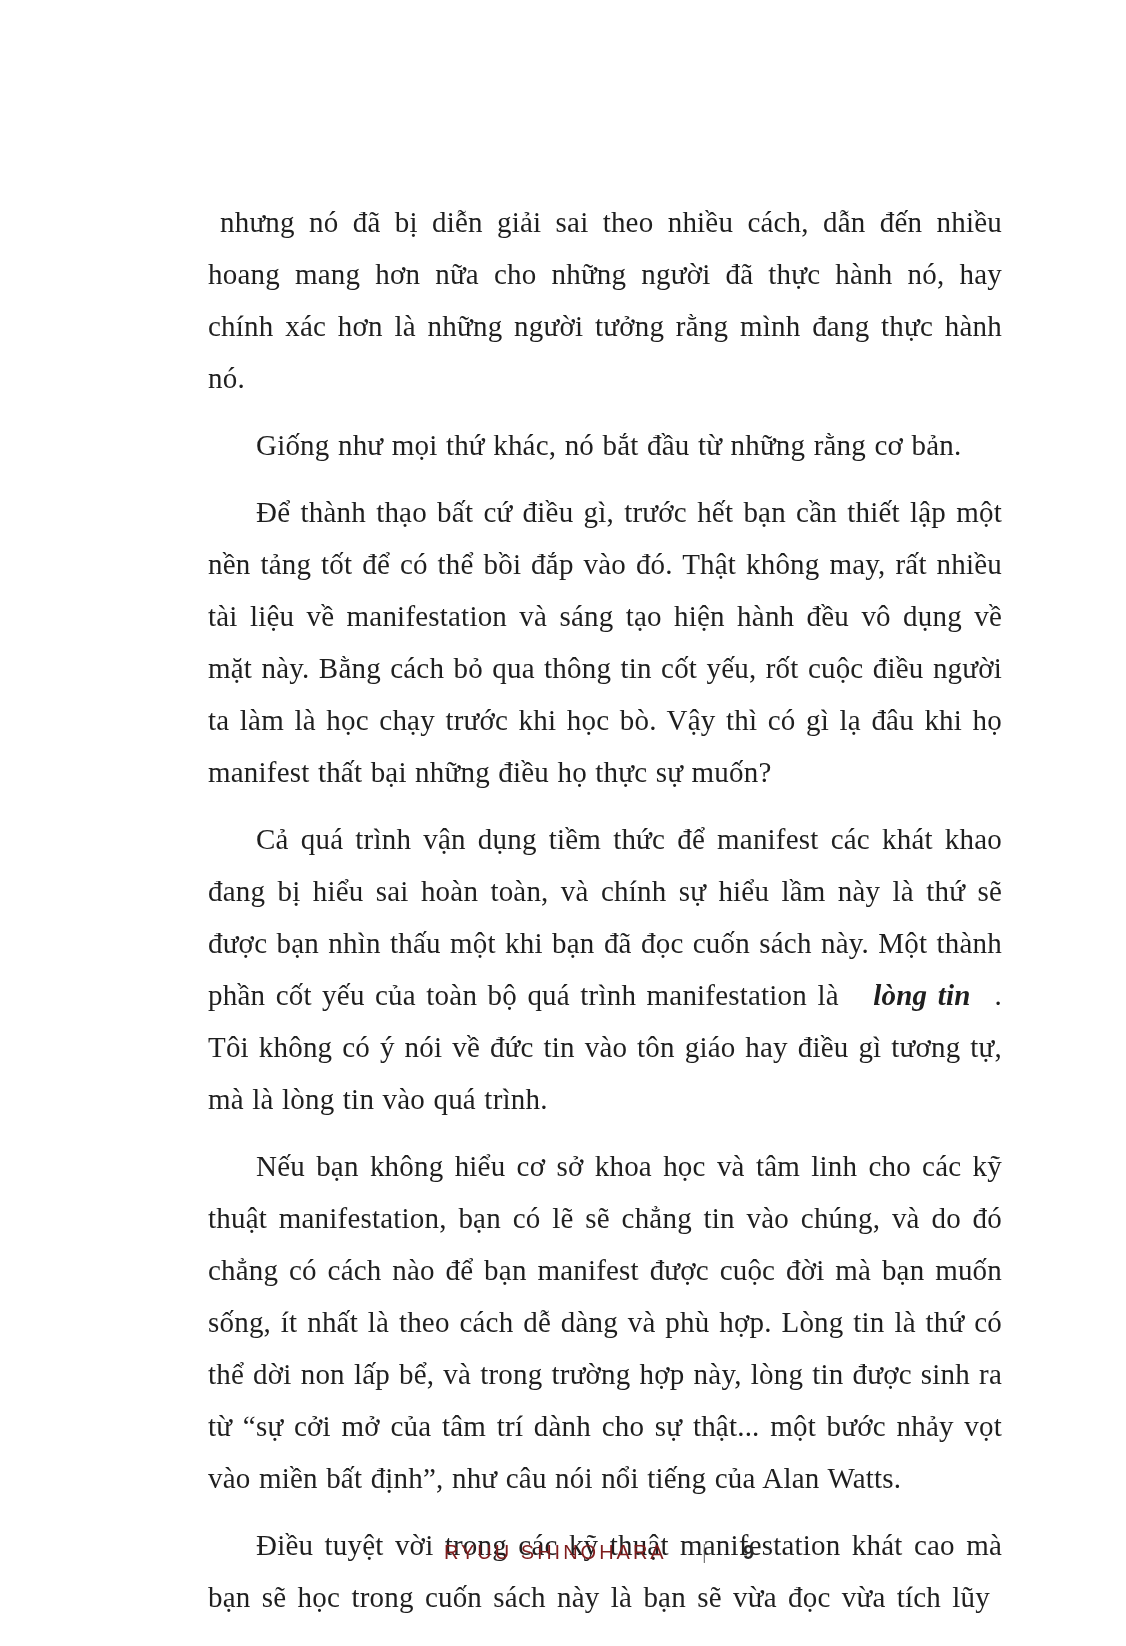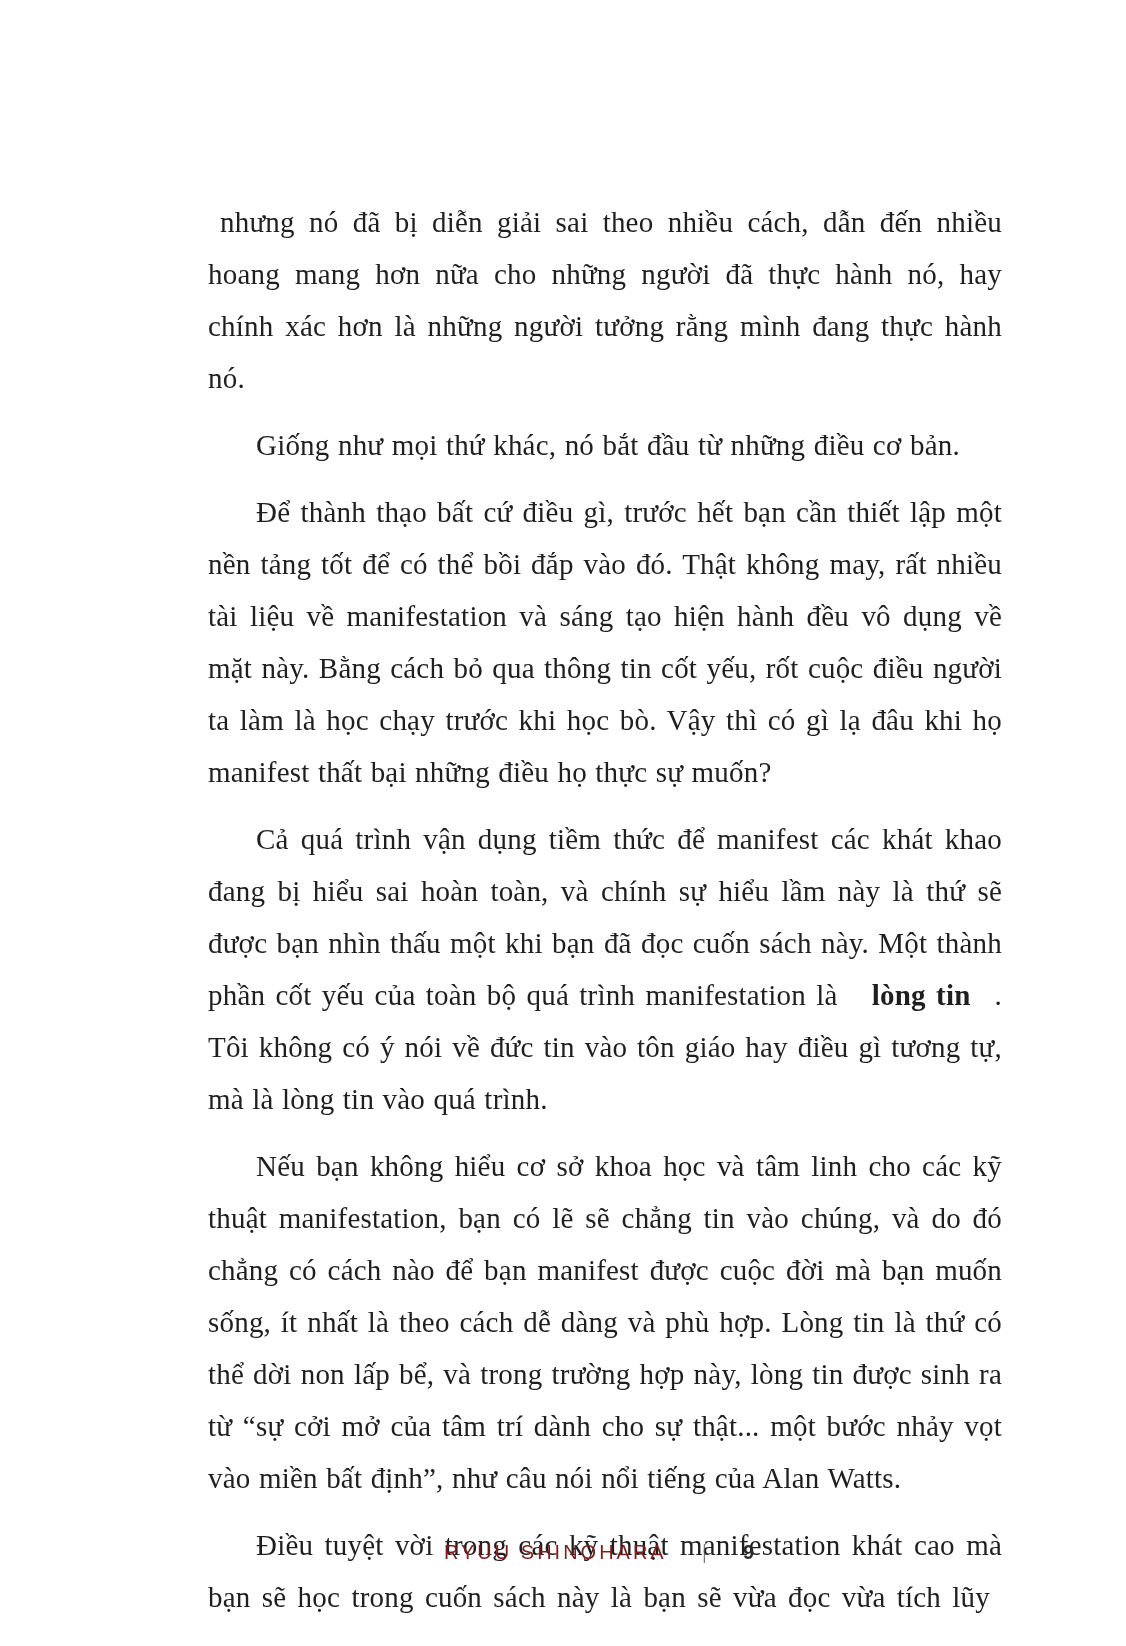--- a/index.html
+++ b/index.html
@@ -27,21 +27,21 @@
     font-size: 29px;
     line-height: 52px;
     text-align: justify;
     text-justify: inter-word;
     margin-bottom: 15px;
     letter-spacing: 0.2px;
     word-spacing: 1px;
   }
   .para.indent { text-indent: 36px; }
   .para.justify-last { text-align-last: justify; }
-  .para .bold { font-weight: bold; }
+  .para .bold { font-weight: bold; font-style: italic; }
   .footer {
     position: absolute;
     top: 1481px;
     left: 0;
     width: 100%;
     display: flex;
     justify-content: center;
     align-items: center;
     font-family: "Liberation Sans", "DejaVu Sans", sans-serif;
     font-size: 20px;
@@ -61,21 +61,21 @@
     color: #2a2a2a;
     letter-spacing: 0;
   }
 </style>
 </head>
 <body>
 
 <div class="book-page">
   <div class="text-block">
       <p class="para"><span>nhưng nó đã bị diễn giải sai theo nhiều cách, dẫn đến nhiều hoang mang hơn nữa cho những người đã thực hành nó, hay chính xác hơn là những người tưởng rằng mình đang thực hành nó.</span></p>
-      <p class="para indent"><span>Giống như mọi thứ khác, nó bắt đầu từ những điều cơ bản.</span></p>
+      <p class="para indent"><span>Giống như mọi thứ khác, nó bắt đầu từ những rằng cơ bản.</span></p>
       <p class="para indent"><span>Để thành thạo bất cứ điều gì, trước hết bạn cần thiết lập một nền tảng tốt để có thể bồi đắp vào đó. Thật không may, rất nhiều tài liệu về manifestation và sáng tạo hiện hành đều vô dụng về mặt này. Bằng cách bỏ qua thông tin cốt yếu, rốt cuộc điều người ta làm là học chạy trước khi học bò. Vậy thì có gì lạ đâu khi họ manifest thất bại những điều họ thực sự muốn?</span></p>
       <p class="para indent"><span>Cả quá trình vận dụng tiềm thức để manifest các khát khao đang bị hiểu sai hoàn toàn, và chính sự hiểu lầm này là thứ sẽ được bạn nhìn thấu một khi bạn đã đọc cuốn sách này. Một thành phần cốt yếu của toàn bộ quá trình manifestation là </span><span class="bold">lòng tin</span><span>. Tôi không có ý nói về đức tin vào tôn giáo hay điều gì tương tự, mà là lòng tin vào quá trình.</span></p>
       <p class="para indent"><span>Nếu bạn không hiểu cơ sở khoa học và tâm linh cho các kỹ thuật manifestation, bạn có lẽ sẽ chẳng tin vào chúng, và do đó chẳng có cách nào để bạn manifest được cuộc đời mà bạn muốn sống, ít nhất là theo cách dễ dàng và phù hợp. Lòng tin là thứ có thể dời non lấp bể, và trong trường hợp này, lòng tin được sinh ra từ “sự cởi mở của tâm trí dành cho sự thật... một bước nhảy vọt vào miền bất định”, như câu nói nổi tiếng của Alan Watts.</span></p>
       <p class="para indent justify-last"><span>Điều tuyệt vời trong các kỹ thuật manifestation khát cao mà bạn sẽ học trong cuốn sách này là bạn sẽ vừa đọc vừa tích lũy</span></p>
     </div>
   <div class="footer">
     <span class="author">RYUU SHINOHARA</span>
     <span class="sep">|</span>
     <span class="pnum">9</span>
   </div>

